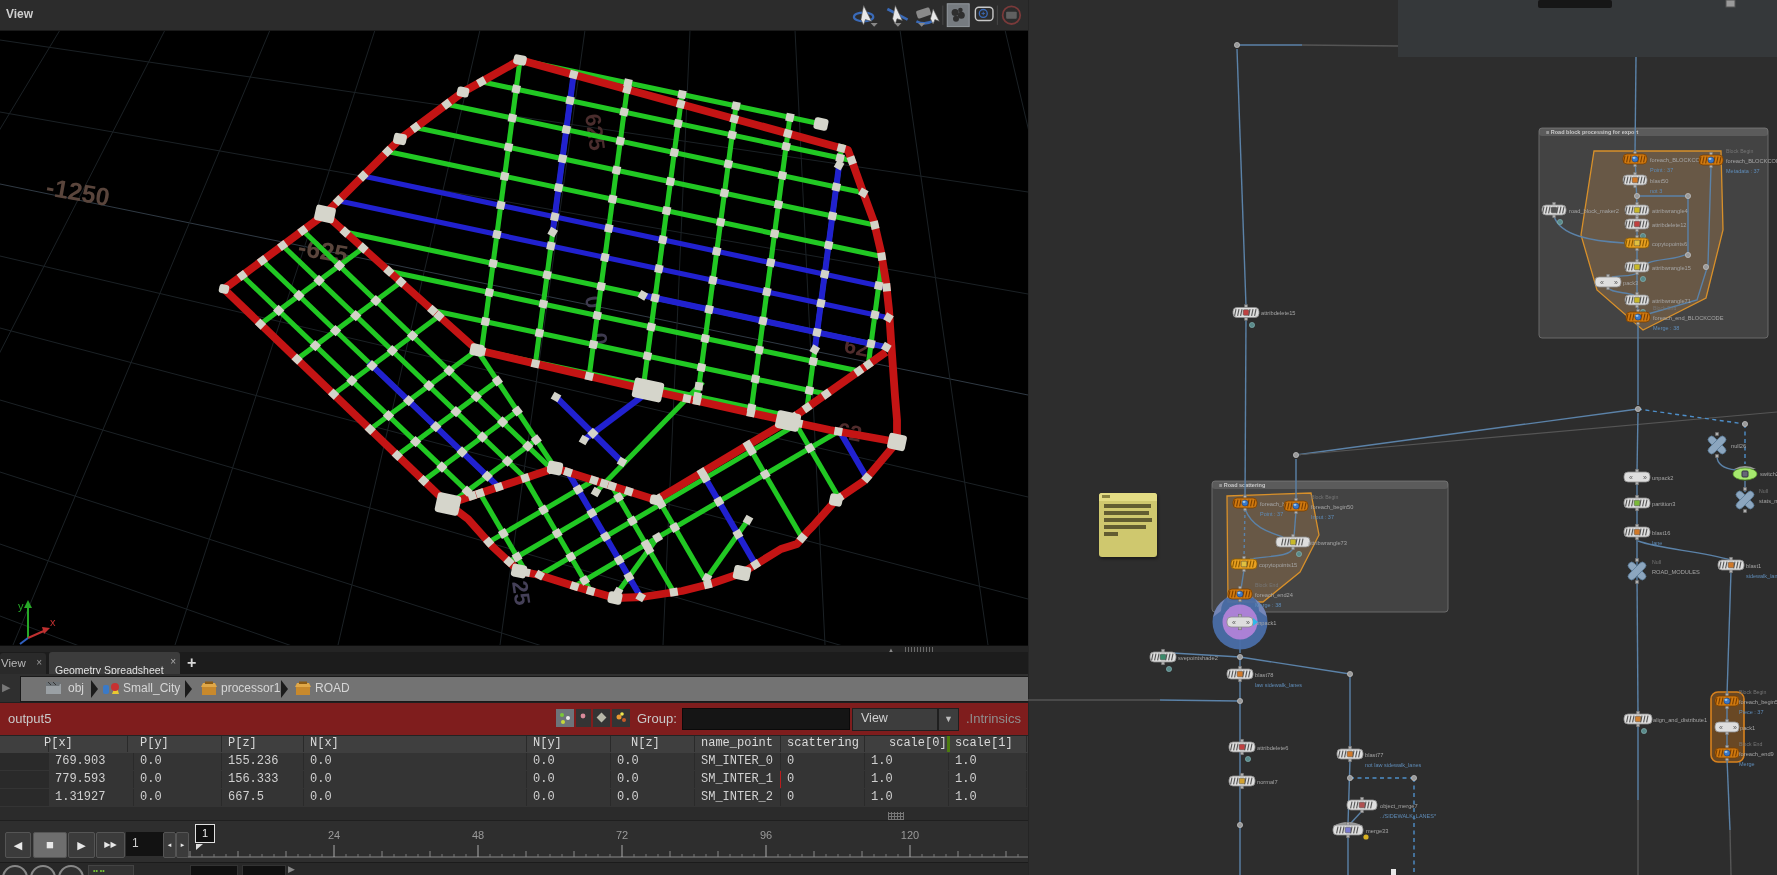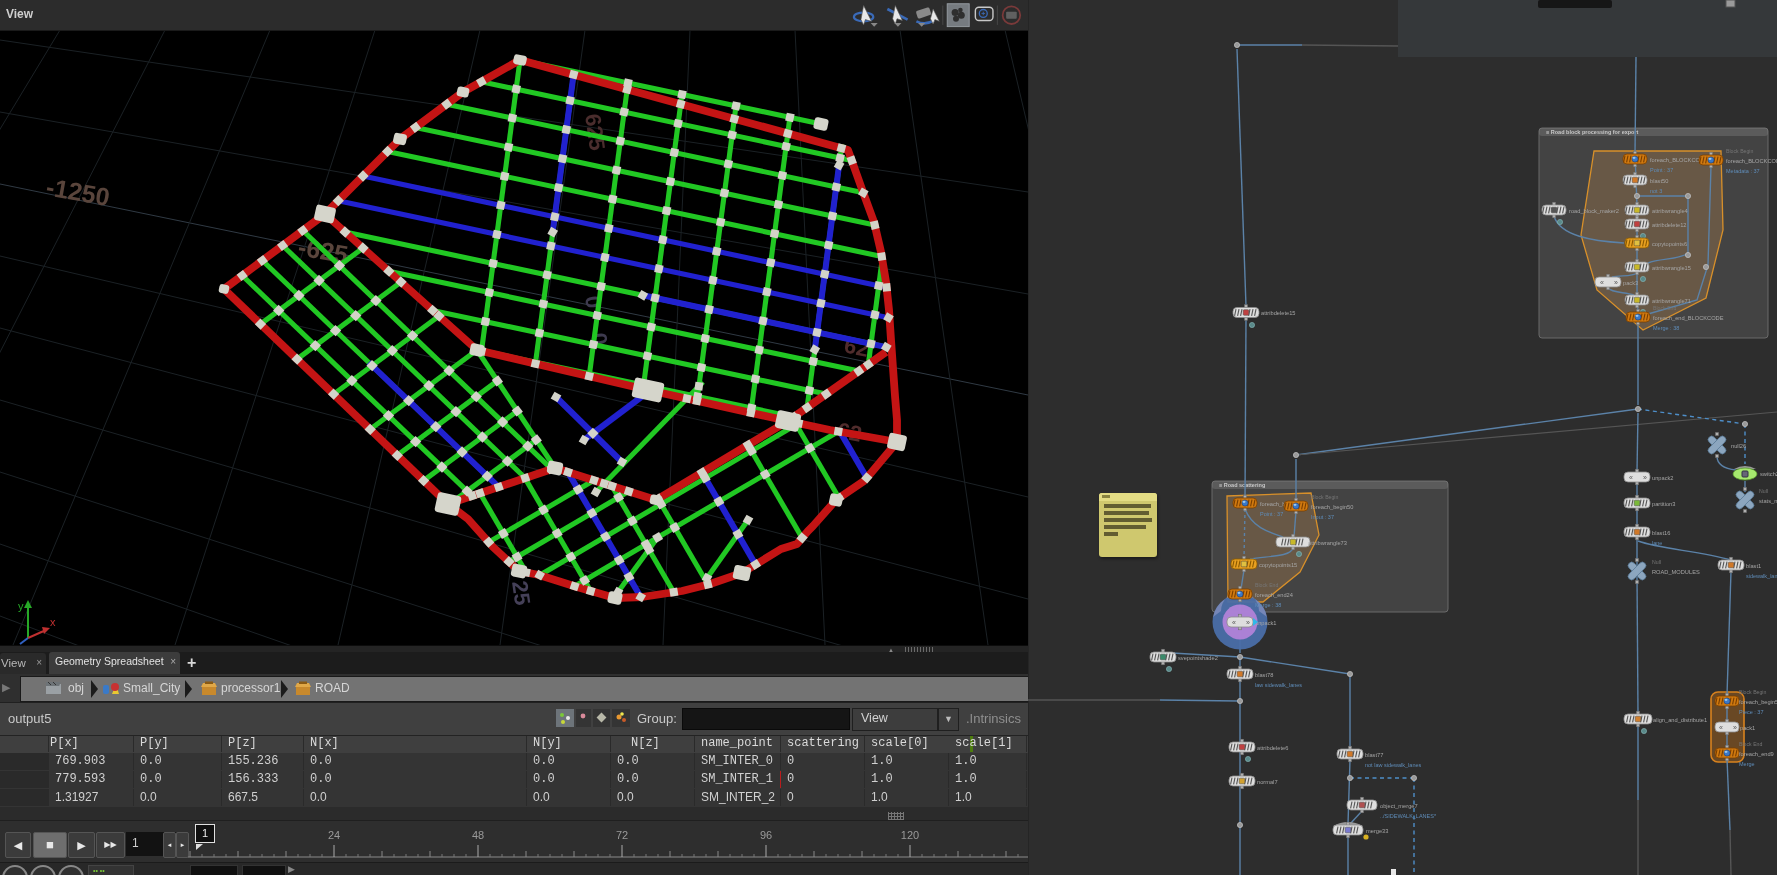--- a/index.html
+++ b/index.html
@@ -881,21 +881,21 @@
       <div style="position:absolute;left:0;top:0;width:1028px;height:7px;background:#242424;border-top:1px solid #0c0c0c">
         <div style="position:absolute;left:888px;top:1px;color:#8a8a8a;font-size:6px">▲</div>
         <div style="position:absolute;left:905px;top:1px;width:28px;height:5px;background:repeating-linear-gradient(90deg,#6a6a6a 0 1px,transparent 1px 3px)"></div>
       </div>
       <div style="position:absolute;left:0;top:7px;width:1028px;height:22px;background:#1c1c1c">
         <div style="position:absolute;left:0;top:1px;width:46px;height:21px;background:#2a2a2a;border-radius:3px 3px 0 0;color:#b8b8b8;font-size:11.5px">
           <span style="position:absolute;left:1px;top:4px">View</span>
           <span style="position:absolute;right:4px;top:4px;color:#999;font-size:10px">×</span>
         </div>
         <div style="position:absolute;left:49px;top:0px;width:131px;height:22px;background:#3c3c3c;border-radius:3px 3px 0 0;color:#e2e2e2;font-size:10.5px">
-          <span style="position:absolute;left:6px;top:3px">Geometry Spreadsheet</span>
+          <span style="position:absolute;left:6px;top:12px">Geometry Spreadsheet</span>
           <span style="position:absolute;right:4px;top:4px;color:#aaa;font-size:10px">×</span>
         </div>
         <div style="position:absolute;left:187px;top:2px;color:#d8d8d8;font-size:16px;font-weight:bold">+</div>
       </div>
       <div style="position:absolute;left:0;top:29px;width:1028px;height:28px;background:#2f2f2f;border-bottom:1px solid #202020">
         <div style="position:absolute;left:2px;top:7px;color:#777;font-size:11px">▶</div>
         <div style="position:absolute;left:20px;top:2px;width:1008px;height:24px;background:#737373;border:1px solid #191919">
           <svg width="16" height="15" style="position:absolute;left:25px;top:4px">
             <rect x="0" y="3" width="15" height="10" fill="#9aa0a4"></rect>
             <rect x="0" y="1" width="15" height="4" fill="#6d7377" transform="skewX(-20)"></rect>
@@ -919,21 +919,21 @@
           <span style="position:absolute;left:200px;top:4px;color:#d6d6d6;font-size:12px">processor1</span>
           <div style="position:absolute;left:260px;top:0px;width:0;height:0;border-left:7px solid #1b1b1b;border-top:9px solid transparent;border-bottom:9px solid transparent;top:3px"></div>
           <svg width="16" height="15" style="position:absolute;left:274px;top:4px">
             <rect x="1" y="6" width="14" height="8" fill="#c8892c"></rect>
             <polygon points="0,6 16,6 14,2 2,2" fill="#e0a848"></polygon>
             <rect x="4" y="0.5" width="8" height="2.5" fill="#8a5a14"></rect>
           </svg>
           <span style="position:absolute;left:294px;top:4px;color:#d6d6d6;font-size:12px">ROAD</span>
         </div>
       </div>
-      <div style="position:absolute;left:0;top:58px;width:1028px;height:32px;background:#404040;border-bottom:1px solid #232323">
+      <div style="position:absolute;left:0;top:58px;width:1028px;height:32px;background:#7f1d1d;border-bottom:1px solid #232323">
         <div style="position:absolute;left:8px;top:8px;color:#c9c9c9;font-size:13px">output5</div>
         <svg width="80" height="20" style="position:absolute;left:556px;top:6px">
           <rect x="0" y="0" width="18" height="18" fill="#6d747a"></rect>
           <circle cx="6" cy="6" r="2" fill="#7ac838"></circle>
           <circle cx="12" cy="9" r="2" fill="#e8e8e8"></circle>
           <circle cx="7" cy="13" r="2" fill="#c8d838"></circle>
           <rect x="20" y="0" width="15" height="18" fill="#343434"></rect>
           <circle cx="27" cy="7" r="2.4" fill="#d88a9a"></circle>
           <rect x="37" y="0" width="17" height="18" fill="#343434"></rect>
           <rect x="42" y="5" width="7" height="7" fill="#b8b8a8" transform="rotate(45 45.5 8.5)"></rect>
@@ -947,29 +947,29 @@
         <div style="position:absolute;left:852px;top:5px;width:84px;height:21px;background:#3d3d3d;border:1px solid #1f1f1f;color:#d2d2d2;font-size:12.5px">
           <span style="position:absolute;left:8px;top:2px">View</span>
         </div>
         <div style="position:absolute;left:938px;top:5px;width:19px;height:21px;background:#3d3d3d;border:1px solid #1f1f1f;color:#bbb;font-size:9px">
           <span style="position:absolute;left:5px;top:5px">▼</span>
         </div>
         <div style="position:absolute;left:966px;top:8px;color:#8f8f8f;font-size:13px">.Intrinsics</div>
       </div>
       <div style="position:absolute;left:0;top:91px;width:1028px;height:17px;background:#3f3f3f;font-family:'Liberation Mono',monospace;font-size:12px;color:#dadada">
         <div style="position:absolute;left:0px;top:0;width:49px;height:16px;border-right:1px solid #2a2a2a;padding-left:5px;box-sizing:border-box;overflow:hidden"></div>
-        <div style="position:absolute;left:50px;top:0;width:84px;height:16px;border-right:1px solid #2a2a2a;padding-left:0;box-sizing:border-box;overflow:hidden">P[x]</div>
+        <div style="position:absolute;left:44px;top:0;width:84px;height:16px;border-right:1px solid #2a2a2a;padding-left:0;box-sizing:border-box;overflow:hidden">P[x]</div>
         <div style="position:absolute;left:135px;top:0;width:87px;height:16px;border-right:1px solid #2a2a2a;padding-left:5px;box-sizing:border-box;overflow:hidden">P[y]</div>
         <div style="position:absolute;left:223px;top:0;width:81px;height:16px;border-right:1px solid #2a2a2a;padding-left:5px;box-sizing:border-box;overflow:hidden">P[z]</div>
         <div style="position:absolute;left:305px;top:0;width:222px;height:16px;border-right:1px solid #2a2a2a;padding-left:5px;box-sizing:border-box;overflow:hidden">N[x]</div>
         <div style="position:absolute;left:528px;top:0;width:83px;height:16px;border-right:1px solid #2a2a2a;padding-left:5px;box-sizing:border-box;overflow:hidden">N[y]</div>
         <div style="position:absolute;left:612px;top:0;width:83px;height:16px;border-right:1px solid #2a2a2a;padding-left:19px;box-sizing:border-box;overflow:hidden">N[z]</div>
         <div style="position:absolute;left:696px;top:0;width:85px;height:16px;border-right:1px solid #2a2a2a;padding-left:5px;box-sizing:border-box;overflow:hidden">name_point</div>
         <div style="position:absolute;left:782px;top:0;width:83px;height:16px;border-right:1px solid #2a2a2a;padding-left:5px;box-sizing:border-box;overflow:hidden">scattering</div>
-        <div style="position:absolute;left:866px;top:0;width:107px;height:16px;border-right:3px solid #4d7c0f;padding-left:5px;box-sizing:border-box;overflow:hidden">scale[0]</div>
+        <div style="position:absolute;left:884px;top:0;width:66px;height:16px;border-right:3px solid #4d7c0f;padding-left:5px;box-sizing:border-box;overflow:hidden">scale[0]</div>
         <div style="position:absolute;left:950px;top:0;width:77px;height:16px;border-right:1px solid #2a2a2a;padding-left:5px;box-sizing:border-box;overflow:hidden">scale[1]</div>
       </div>
       <div style="position:absolute;left:0;top:108px;width:1028px;height:18px;background:#343434;border-bottom:1px solid #2b2b2b;font-family:'Liberation Mono',monospace;font-size:12px;color:#d0d0d0">
         <div style="position:absolute;left:0px;top:0;width:49px;height:17px;background:#2a2a2a;border-right:1px solid #2a2a2a;padding:1px 0 0 5px;box-sizing:border-box;overflow:hidden"></div>
         <div style="position:absolute;left:50px;top:0;width:84px;height:17px;border-right:1px solid #2a2a2a;padding:1px 0 0 5px;box-sizing:border-box;overflow:hidden">769.903</div>
         <div style="position:absolute;left:135px;top:0;width:87px;height:17px;border-right:1px solid #2a2a2a;padding:1px 0 0 5px;box-sizing:border-box;overflow:hidden">0.0</div>
         <div style="position:absolute;left:223px;top:0;width:81px;height:17px;border-right:1px solid #2a2a2a;padding:1px 0 0 5px;box-sizing:border-box;overflow:hidden">155.236</div>
         <div style="position:absolute;left:305px;top:0;width:222px;height:17px;border-right:1px solid #2a2a2a;padding:1px 0 0 5px;box-sizing:border-box;overflow:hidden">0.0</div>
         <div style="position:absolute;left:528px;top:0;width:83px;height:17px;border-right:1px solid #2a2a2a;padding:1px 0 0 5px;box-sizing:border-box;overflow:hidden">0.0</div>
         <div style="position:absolute;left:612px;top:0;width:83px;height:17px;border-right:1px solid #2a2a2a;padding:1px 0 0 5px;box-sizing:border-box;overflow:hidden">0.0</div>
@@ -984,21 +984,21 @@
         <div style="position:absolute;left:135px;top:0;width:87px;height:17px;border-right:1px solid #2a2a2a;padding:1px 0 0 5px;box-sizing:border-box;overflow:hidden">0.0</div>
         <div style="position:absolute;left:223px;top:0;width:81px;height:17px;border-right:1px solid #2a2a2a;padding:1px 0 0 5px;box-sizing:border-box;overflow:hidden">156.333</div>
         <div style="position:absolute;left:305px;top:0;width:222px;height:17px;border-right:1px solid #2a2a2a;padding:1px 0 0 5px;box-sizing:border-box;overflow:hidden">0.0</div>
         <div style="position:absolute;left:528px;top:0;width:83px;height:17px;border-right:1px solid #2a2a2a;padding:1px 0 0 5px;box-sizing:border-box;overflow:hidden">0.0</div>
         <div style="position:absolute;left:612px;top:0;width:83px;height:17px;border-right:1px solid #2a2a2a;padding:1px 0 0 5px;box-sizing:border-box;overflow:hidden">0.0</div>
         <div style="position:absolute;left:696px;top:0;width:85px;height:17px;border-right:1px solid #b91c1c;padding:1px 0 0 5px;box-sizing:border-box;overflow:hidden">SM_INTER_1</div>
         <div style="position:absolute;left:782px;top:0;width:83px;height:17px;border-right:1px solid #2a2a2a;padding:1px 0 0 5px;box-sizing:border-box;overflow:hidden">0</div>
         <div style="position:absolute;left:866px;top:0;width:83px;height:17px;border-right:1px solid #2a2a2a;padding:1px 0 0 5px;box-sizing:border-box;overflow:hidden">1.0</div>
         <div style="position:absolute;left:950px;top:0;width:77px;height:17px;border-right:1px solid #2a2a2a;padding:1px 0 0 5px;box-sizing:border-box;overflow:hidden">1.0</div>
       </div>
-      <div style="position:absolute;left:0;top:144px;width:1028px;height:18px;background:#343434;border-bottom:1px solid #2b2b2b;font-family:Liberation Sans, sans-serif;font-size:12px;color:#d0d0d0">
+      <div style="position:absolute;left:0;top:144px;width:1028px;height:18px;background:#343434;border-bottom:1px solid #2b2b2b;font-family:Liberation Mono, monospace;font-size:12px;color:#d0d0d0">
         <div style="position:absolute;left:0px;top:0;width:49px;height:17px;background:#2a2a2a;border-right:1px solid #2a2a2a;padding:1px 0 0 5px;box-sizing:border-box;overflow:hidden"></div>
         <div style="position:absolute;left:50px;top:0;width:84px;height:17px;border-right:1px solid #2a2a2a;padding:1px 0 0 5px;box-sizing:border-box;overflow:hidden">1.31927</div>
         <div style="position:absolute;left:135px;top:0;width:87px;height:17px;border-right:1px solid #2a2a2a;padding:1px 0 0 5px;box-sizing:border-box;overflow:hidden">0.0</div>
         <div style="position:absolute;left:223px;top:0;width:81px;height:17px;border-right:1px solid #2a2a2a;padding:1px 0 0 5px;box-sizing:border-box;overflow:hidden">667.5</div>
         <div style="position:absolute;left:305px;top:0;width:222px;height:17px;border-right:1px solid #2a2a2a;padding:1px 0 0 5px;box-sizing:border-box;overflow:hidden">0.0</div>
         <div style="position:absolute;left:528px;top:0;width:83px;height:17px;border-right:1px solid #2a2a2a;padding:1px 0 0 5px;box-sizing:border-box;overflow:hidden">0.0</div>
         <div style="position:absolute;left:612px;top:0;width:83px;height:17px;border-right:1px solid #2a2a2a;padding:1px 0 0 5px;box-sizing:border-box;overflow:hidden">0.0</div>
         <div style="position:absolute;left:696px;top:0;width:85px;height:17px;border-right:1px solid #2a2a2a;padding:1px 0 0 5px;box-sizing:border-box;overflow:hidden">SM_INTER_2</div>
         <div style="position:absolute;left:782px;top:0;width:83px;height:17px;border-right:1px solid #2a2a2a;padding:1px 0 0 5px;box-sizing:border-box;overflow:hidden">0</div>
         <div style="position:absolute;left:866px;top:0;width:83px;height:17px;border-right:1px solid #2a2a2a;padding:1px 0 0 5px;box-sizing:border-box;overflow:hidden">1.0</div>

